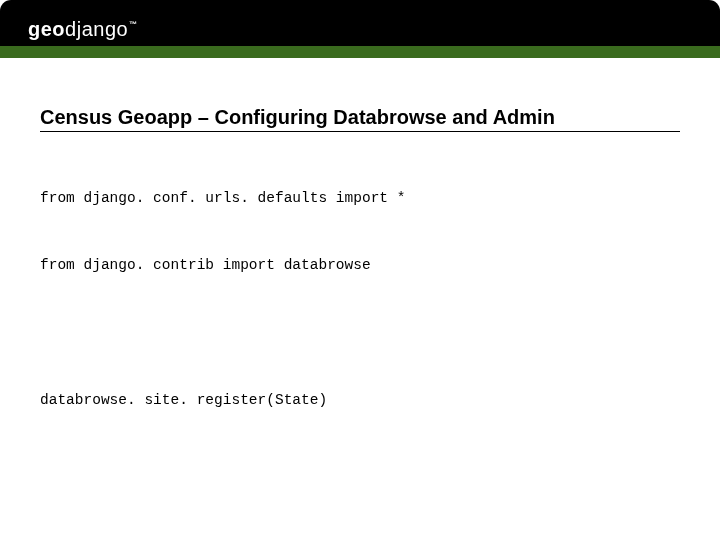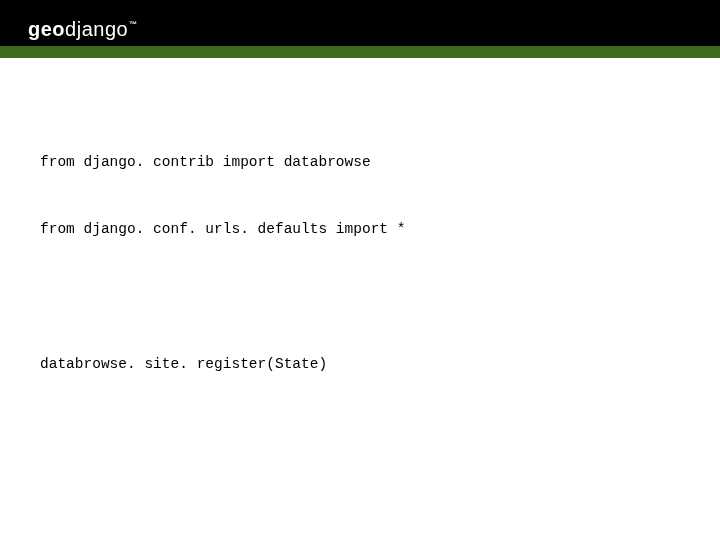--- a/index.html
+++ b/index.html
@@ -8,20 +8,21 @@
       height: 540px;
       background: #ffffff;
       font-family: Arial, Helvetica, sans-serif;
       overflow: hidden;
     }
     .header {
       background: #000000;
       height: 58px;
       padding: 18px 0 0 28px;
       position: relative;
+      border-radius: 11px;
     }
     .header::after {
       content: "";
       position: absolute;
       left: 0;
       right: 0;
       bottom: 0;
       height: 12px;
       background: #3a6b1e;
     }
@@ -68,24 +69,25 @@
 </head>
 <body>
 
 <div class="header">
   <span class="brand">
     <span class="geo">geo</span><span class="django">django</span><sup>™</sup>
   </span>
 </div>
 
 <div class="content">
+  <div class="title">Census Geoapp – Configuring Databrowse and Admin</div>
 
   <div class="code code-block">
+    <div>from django. conf. urls. defaults import *</div>
     <div>from django. contrib import databrowse</div>
-    <div>from django. conf. urls. defaults import *</div>
   </div>
 
   <div class="code code-block">
     <div>databrowse. site. register(State)</div>
     
   </div>
 
 </div>
 
 </body></html>

